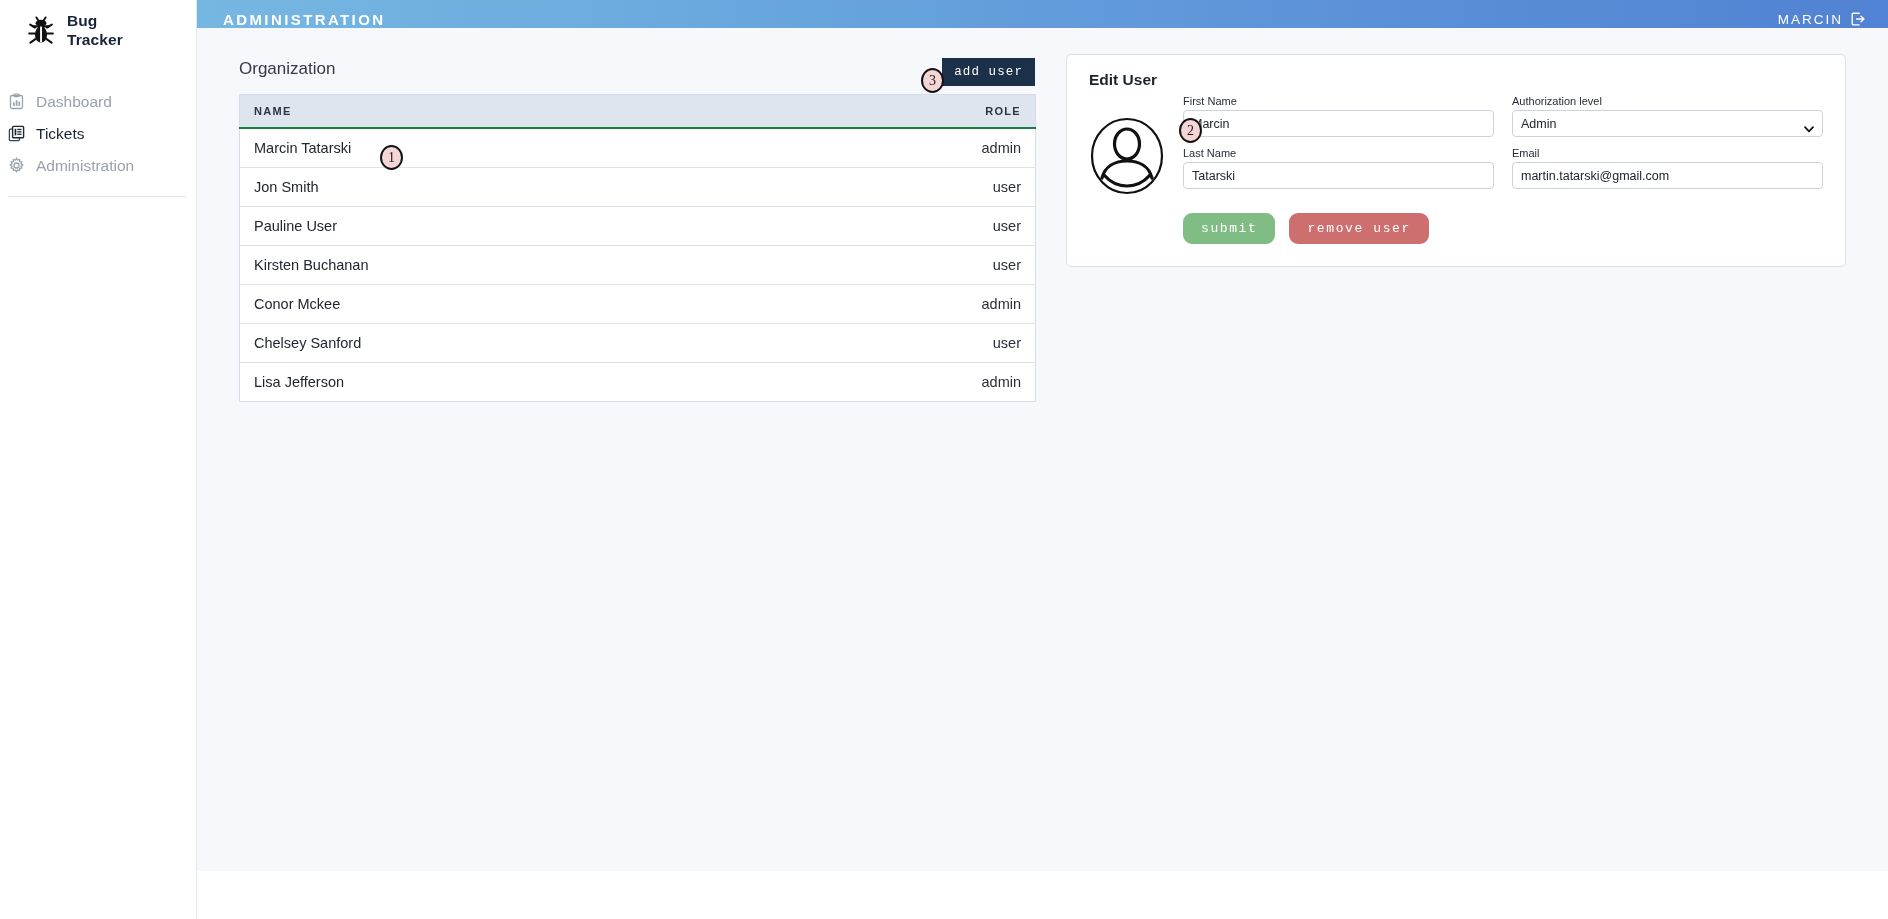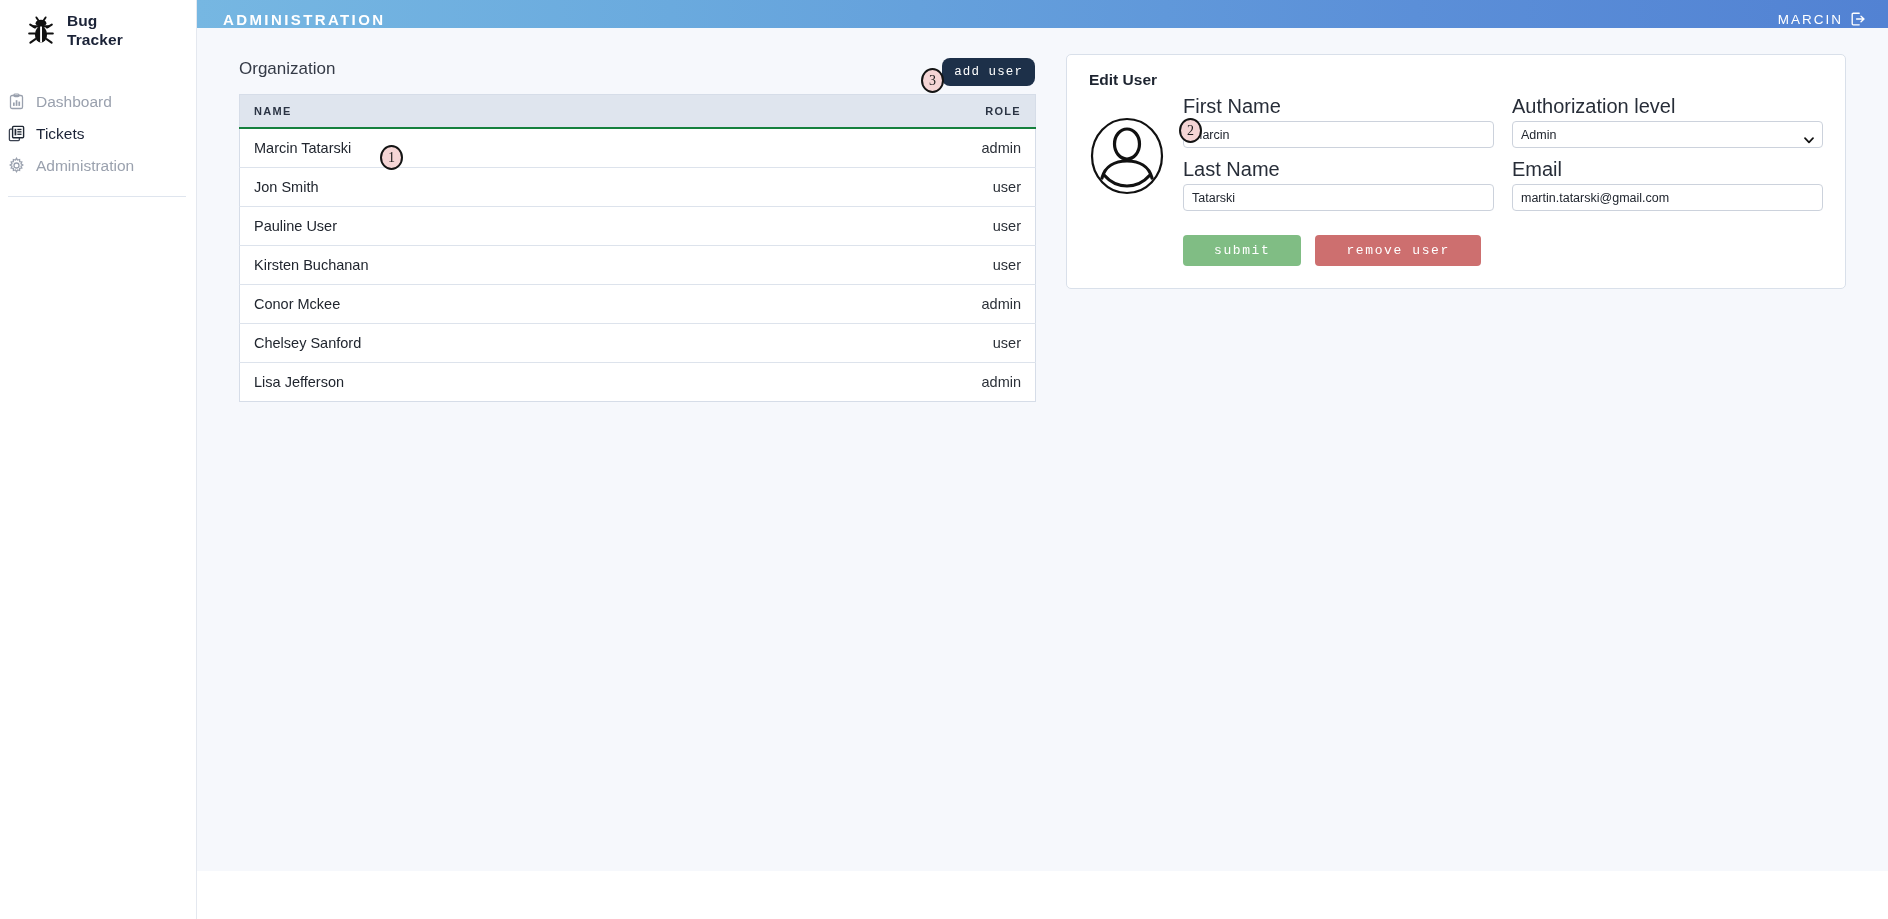--- a/index.html
+++ b/index.html
@@ -73,21 +73,21 @@
     height: 36px; position: relative;
   }
   .org-title {
     position: absolute; left: 0; top: 5px;
     font-size: 17px; color: #343a46; font-weight: normal;
   }
   .btn-add {
     background: #1d3049; color: #ffffff; border: none;
     font-family: "Liberation Mono", monospace;
     font-size: 12.5px; letter-spacing: 1.1px;
-    padding: 7px 12px; border-radius: 8px; cursor: pointer;
+    padding: 7px 12px; border-radius: 0; cursor: pointer;
     margin-right: 1px;
   }
   .table {
     width: 100%; border-collapse: collapse;
     background: #ffffff; border: 1px solid #d6dde8;
     margin-top: 4px;
   }
   .table th {
     background: #dfe5ee; color: #2b3444;
     font-size: 11px; font-weight: bold; letter-spacing: 1.3px;
@@ -114,41 +114,41 @@
     font-size: 15.5px; font-weight: bold; color: #1d2430; margin-bottom: 6px;
   }
   .card-body { display: flex; align-items: flex-start; gap: 18px; }
   .avatar { width: 76px; height: 78px; flex: none; margin-top: 22px; }
   .fields { flex: 1; }
   .field-grid {
     display: grid; grid-template-columns: 1fr 1fr; gap: 0 18px;
   }
   .field { margin-bottom: 10px; }
   .field label {
-    display: block; font-size: 20px; color: #272d38; margin-bottom: 3px;
+    display: block; font-size: 11px; color: #272d38; margin-bottom: 3px;
   }
   .field input, .field select {
     width: 100%; height: 27px;
     border: 1px solid #ccd2dc; border-radius: 4px;
     padding: 2px 8px; font-size: 12.5px; color: #21262f;
     font-family: "Liberation Sans", sans-serif;
     background: #ffffff; outline: none;
   }
   .select-wrap { position: relative; }
   .select-wrap select { appearance: none; -webkit-appearance: none; padding-right: 26px; }
   .select-arrow {
     position: absolute; right: 9px; top: 9px;
     width: 10px; height: 7px; pointer-events: none;
   }
   .actions { margin-top: 14px; display: flex; gap: 14px; }
   .btn {
-    border: none; border-radius: 4px; cursor: pointer;
+    border: none; border-radius: 9px; cursor: pointer;
     font-family: "Liberation Mono", monospace;
     font-size: 13px; letter-spacing: 1.6px; color: #ffffff;
-    padding: 8px 31px;
+    padding: 8px 18px;
   }
   .btn-submit { background: #80bd84; }
   .btn-remove { background: #cd6f6f; }
 
   
   .marker {
     position: absolute;
     width: 23px; height: 25px; border-radius: 50%;
     background: #f5d5d5; border: 2px solid #141414;
     color: #1a1a1a; font-size: 14px;

